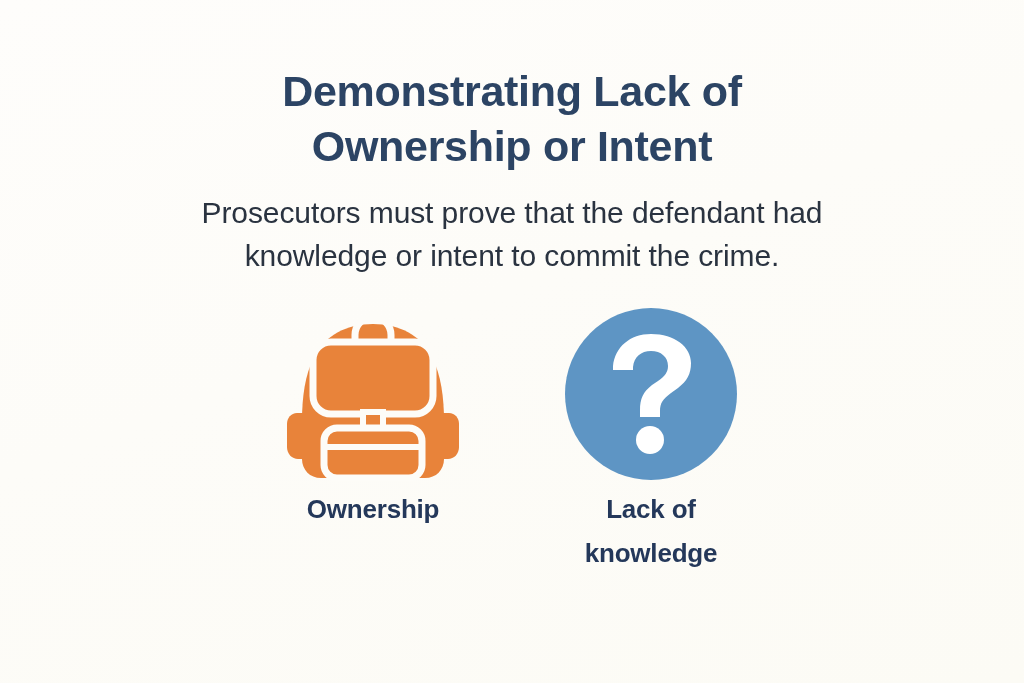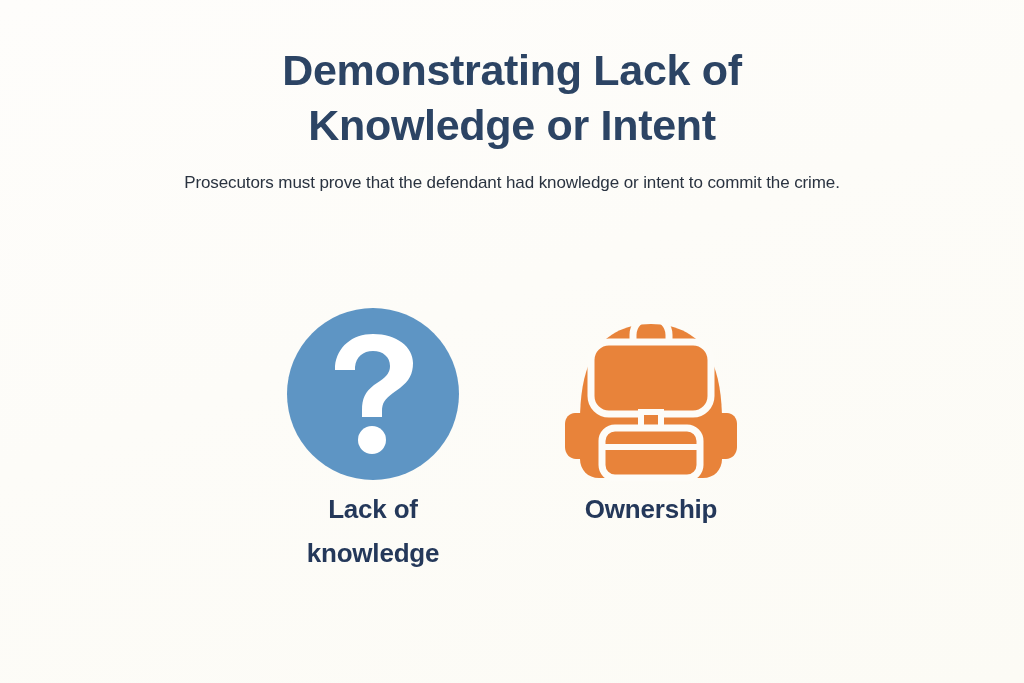--- a/index.html
+++ b/index.html
@@ -21,34 +21,34 @@
     box-sizing: border-box;
     display: flex;
     flex-direction: column;
     align-items: center;
   }
 
   
   .header {
     width: 100%;
     text-align: center;
-    padding-top: 43px;
+    padding-top: 64px;
   }
   .title {
     color: #2c4464;
     font-size: 43px;
     font-weight: bold;
     line-height: 1.28;
     letter-spacing: -0.3px;
     margin: 0 auto;
     max-width: 640px;
   }
   .subtitle {
     color: #2a3340;
-    font-size: 17px;
+    font-size: 30px;
     font-weight: normal;
     line-height: 1.42;
     margin: 18px auto 2px auto;
     max-width: 700px;
     letter-spacing: -0.1px;
   }
 
   
   .columns {
     position: absolute;
@@ -97,38 +97,26 @@
   .icon-scales { display: block; }
 </style>
 </head>
 <body>
 
 <div class="slide">
 
   <div class="header">
     <h1 class="title">
       <span>Demonstrating Lack of</span><br>
-      <span>Knowledge or Intent</span>
+      <span>Ownership or Intent</span>
     </h1>
     <p class="subtitle">Prosecutors must prove that the defendant had knowledge or intent to commit the crime.</p>
   </div>
 
   <div class="columns">
-
-    <div class="col">
-      <div class="icon-box">
-        <div class="q-circle">
-          <svg width="104" height="124" viewBox="0 0 104 124" aria-hidden="true">
-            <path fill="#ffffff" d="M52 2C31 2 16 15 14 34l0 4 20 0 0-3c1-10 8-16 18-16 10 0 17 6 17 15 0 6-3 10-10 15l-6 4C44 60 41 67 41 78l0 7 20 0 0-6c0-8 3-12 11-18l7-5c9-7 13-14 13-25C92 15 76 2 52 2z"></path>
-            <circle fill="#ffffff" cx="51" cy="108" r="14"></circle>
-          </svg>
-        </div>
-      </div>
-      <div class="col-label">Lack of knowledge</div>
-    </div>
 
     <div class="col">
       <div class="icon-box">
         <svg class="icon-backpack" width="172" height="176" viewBox="0 0 172 176" aria-hidden="true">
 
           <path fill="#e8833a" d="M10 107c-6 0-10 5-10 11l0 23c0 7 5 12 11 12l10 0 0-46z"></path>
           <path fill="#e8833a" d="M162 107c6 0 10 5 10 11l0 23c0 7-5 12-11 12l-10 0 0-46z"></path>
 
           <path fill="#e8833a" d="M86 18c-26 0-48 11-59 33C18 69 15 91 15 115l0 38c0 11 8 19 19 19l104 0c11 0 19-8 19-19l0-38c0-24-3-46-12-64C134 29 112 18 86 18z"></path>
 
@@ -138,15 +126,27 @@
 
           <path fill="#e8833a" stroke="#fdfcf8" stroke-width="6" d="M76 106 l20 0 0 22c0 4-3 7-7 7l-6 0c-4 0-7-3-7-7z"></path>
 
           <rect x="37" y="122" width="98" height="50" rx="13" fill="#e8833a" stroke="#fdfcf8" stroke-width="7"></rect>
           <line x1="40" y1="141" x2="132" y2="141" stroke="#fdfcf8" stroke-width="6"></line>
         </svg>
       </div>
       <div class="col-label">Ownership</div>
     </div>
 
+    <div class="col">
+      <div class="icon-box">
+        <div class="q-circle">
+          <svg width="104" height="124" viewBox="0 0 104 124" aria-hidden="true">
+            <path fill="#ffffff" d="M52 2C31 2 16 15 14 34l0 4 20 0 0-3c1-10 8-16 18-16 10 0 17 6 17 15 0 6-3 10-10 15l-6 4C44 60 41 67 41 78l0 7 20 0 0-6c0-8 3-12 11-18l7-5c9-7 13-14 13-25C92 15 76 2 52 2z"></path>
+            <circle fill="#ffffff" cx="51" cy="108" r="14"></circle>
+          </svg>
+        </div>
+      </div>
+      <div class="col-label">Lack of knowledge</div>
+    </div>
+
 
   </div>
 </div>
 
 </body></html>

